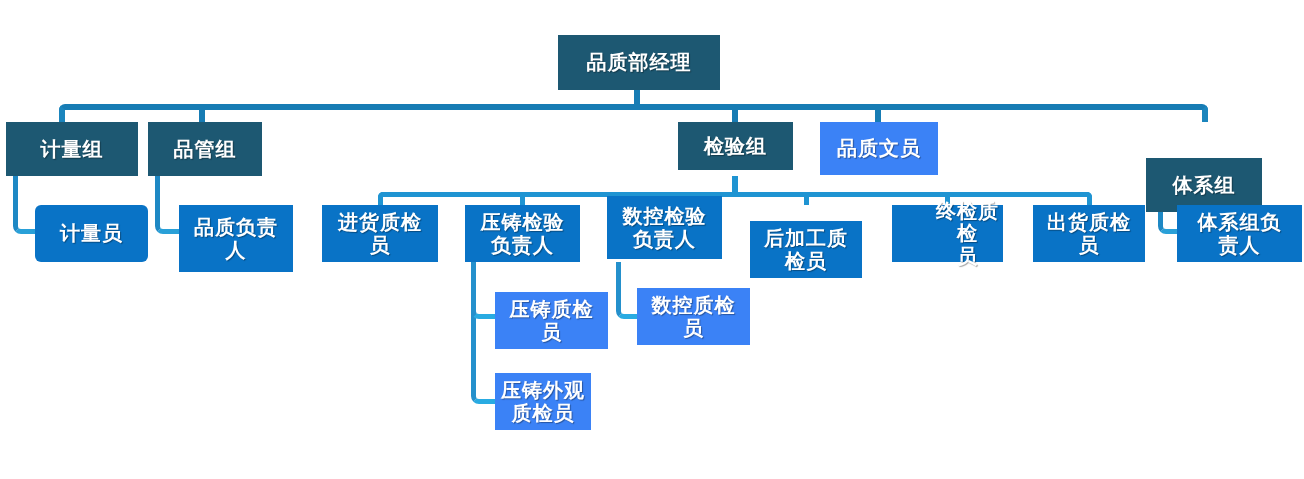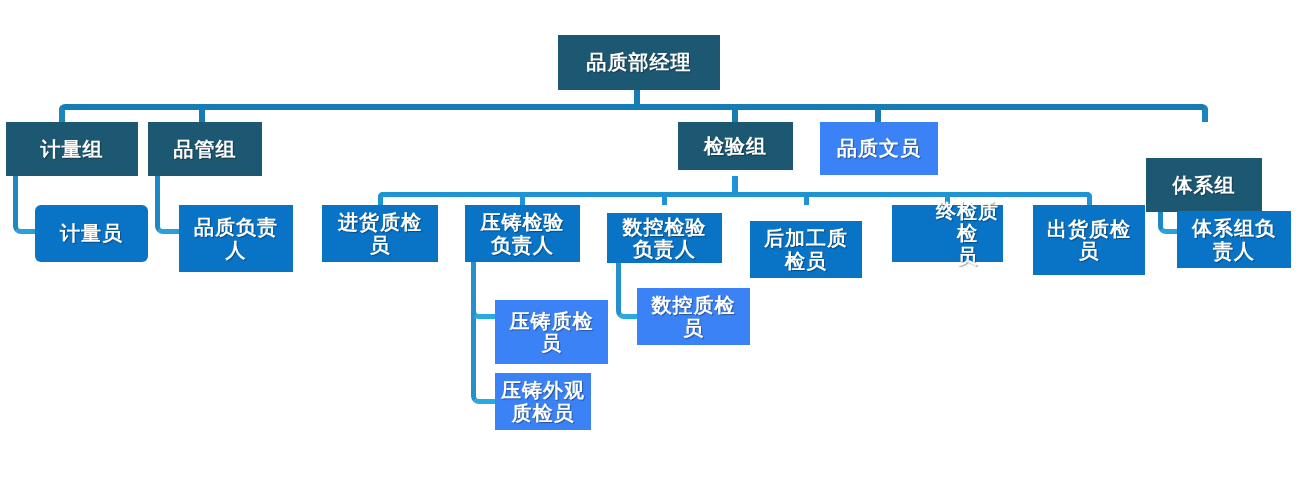--- a/index.html
+++ b/index.html
@@ -67,32 +67,32 @@
   <div class="node v-light" style="left:820px;top:122px;width:118px;height:53px;">品质文员</div>
   <div class="node v-dark" style="left:1146px;top:122px;width:116px;height:54px;margin-top:36px;">体系组</div>
 
   <div class="node v-medium" style="left:35px;top:205px;width:113px;height:57px;border-radius:6px;">计量员</div>
   <div class="node v-medium" style="left:179px;top:205px;width:114px;height:67px;">品质负责
 人</div>
   <div class="node v-medium" style="left:322px;top:205px;width:116px;height:57px;">进货质检
 员</div>
   <div class="node v-medium" style="left:465px;top:205px;width:115px;height:57px;">压铸检验
 负责人</div>
-  <div class="node v-medium" style="left:607px;top:213px;width:115px;height:50px;">数控检验
+  <div class="node v-medium" style="left:607px;top:196px;width:115px;height:63px;">数控检验
 负责人</div>
   <div class="node v-medium" style="left:750px;top:205px;width:112px;height:57px;margin-top:16px;">后加工质
 检员</div>
   <div class="node v-medium" style="left:892px;top:205px;width:111px;height:57px;padding-left:40px;">终检质检
 员</div>
-  <div class="node v-medium" style="left:1033px;top:205px;width:112px;height:70px;">出货质检
+  <div class="node v-medium" style="left:1033px;top:205px;width:112px;height:57px;">出货质检
 员</div>
-  <div class="node v-medium" style="left:1177px;top:205px;width:114px;height:57px;margin-top:6px;">体系组负
+  <div class="node v-medium" style="left:1177px;top:205px;width:125px;height:57px;">体系组负
 责人</div>
 
-  <div class="node v-light" style="left:495px;top:300px;width:113px;height:64px;">压铸质检
+  <div class="node v-light" style="left:495px;top:292px;width:113px;height:57px;">压铸质检
 员</div>
   <div class="node v-light" style="left:637px;top:288px;width:113px;height:57px;">数控质检
 员</div>
 
   <div class="node v-light" style="left:495px;top:373px;width:96px;height:57px;">压铸外观
 质检员</div>
 
 </div>
 
 </body></html>

